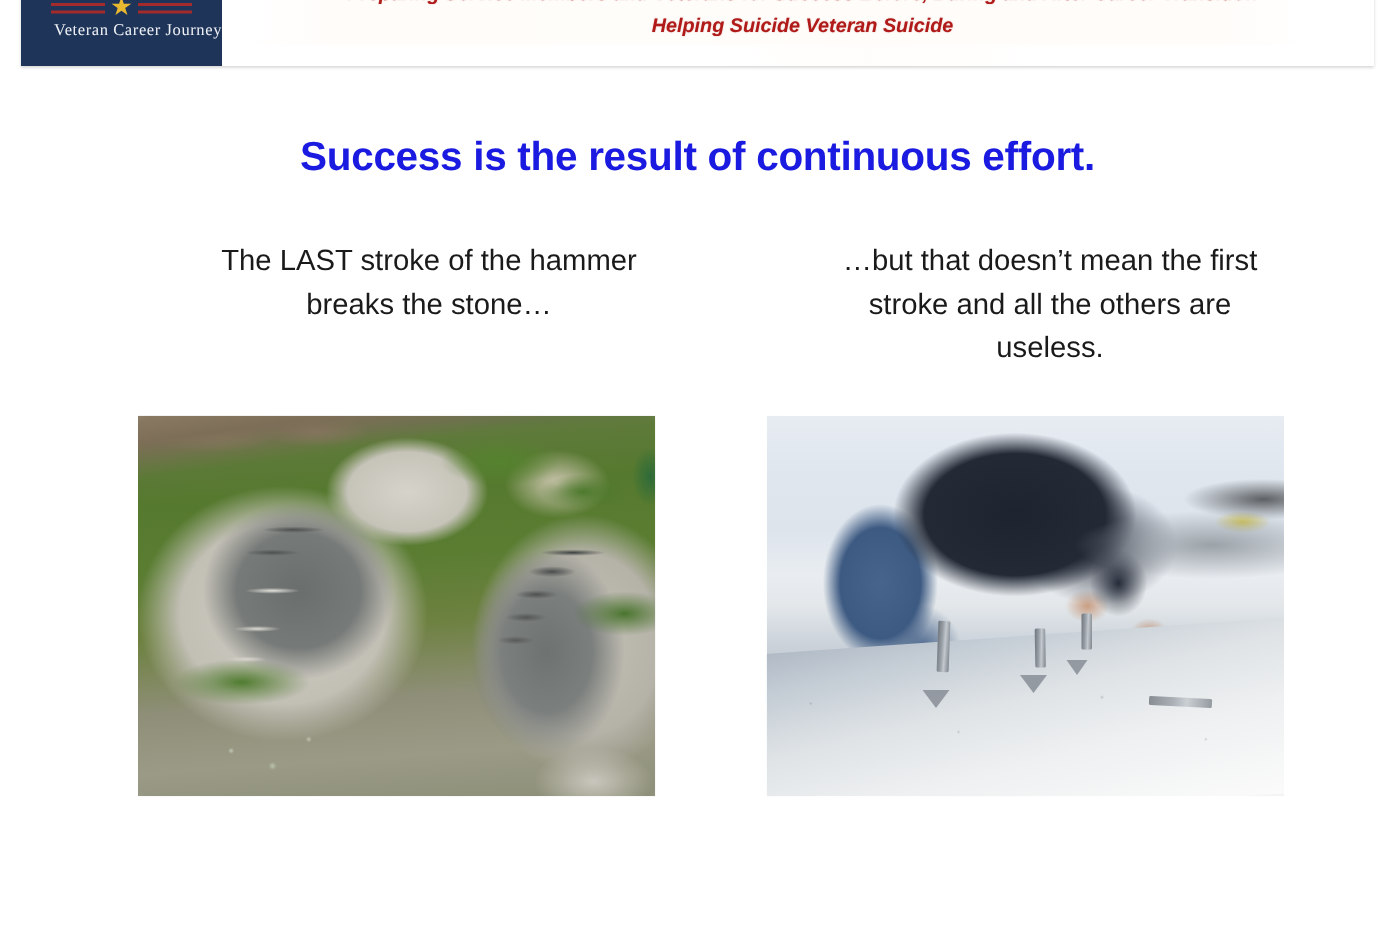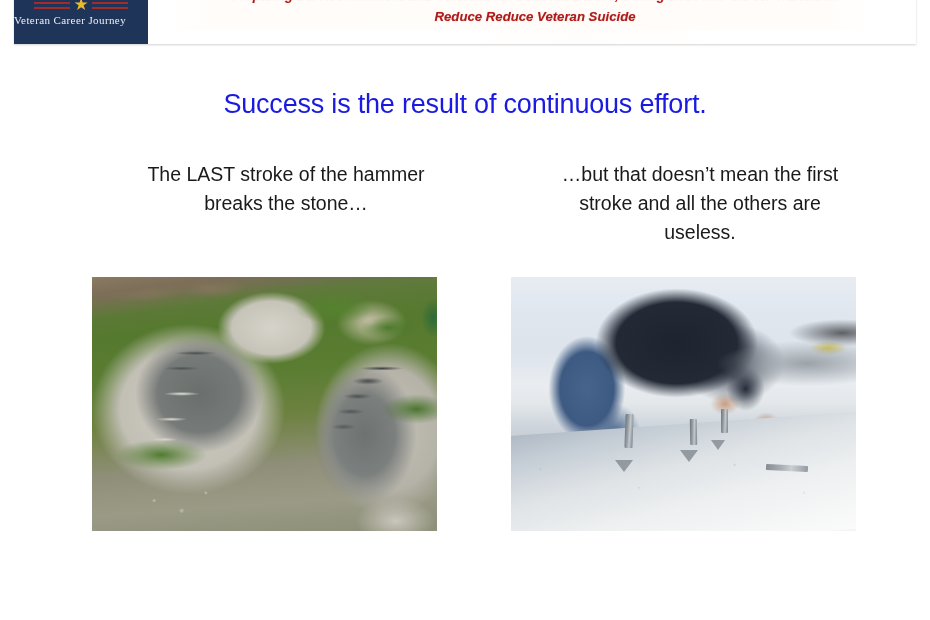--- a/index.html
+++ b/index.html
@@ -113,36 +113,36 @@
     top: -3px;
     transform: translateX(-50%);
     color: #e8b830;
     font-size: 17px;
     line-height: 17px;
   }
   #logo-name {
     position: absolute;
     left: 0; right: 0;
     top: 26px;
-    text-align: left;
+    text-align: right;
     color: #eef1f6;
     font-family: "Liberation Serif", serif;
     font-size: 11px;
     letter-spacing: 0.4px;
   }
 
   
   #slide-title {
     position: absolute;
     left: 0; right: 0;
     top: 89px;
     text-align: center;
     color: #1a1ae0;
     font-family: "Liberation Sans", sans-serif;
-    font-weight: normal;
+    font-weight: bold;
     font-size: 27px;
     letter-spacing: -0.2px;
   }
 
   
   .column { position: absolute; top: 160px; }
   #column-left  { left: 92px;  width: 345px; }
   #column-right { left: 506px; width: 345px; }
 
   .caption {
@@ -302,21 +302,21 @@
 </style>
 </head>
 <body>
 
 <div id="header-banner">
   <div id="sky-bg"></div>
   <div id="sky-clouds"></div>
   <div id="banner-text-band"></div>
   <div id="banner-lines">
     <div class="banner-line">Preparing Service Members and Veterans for Success Before, During and After Career Transition</div>
-    <div class="banner-line">Reduce Reduce Veteran Suicide</div>
+    <div class="banner-line">Helping Suicide Veteran Suicide</div>
   </div>
 </div>
 
 <div id="logo-block">
   <div id="logo-emblem">
     <div class="stripe s-l1"></div>
     <div class="stripe s-l2"></div>
     <div class="stripe s-r1"></div>
     <div class="stripe s-r2"></div>
     <div id="star-glyph">★</div>

